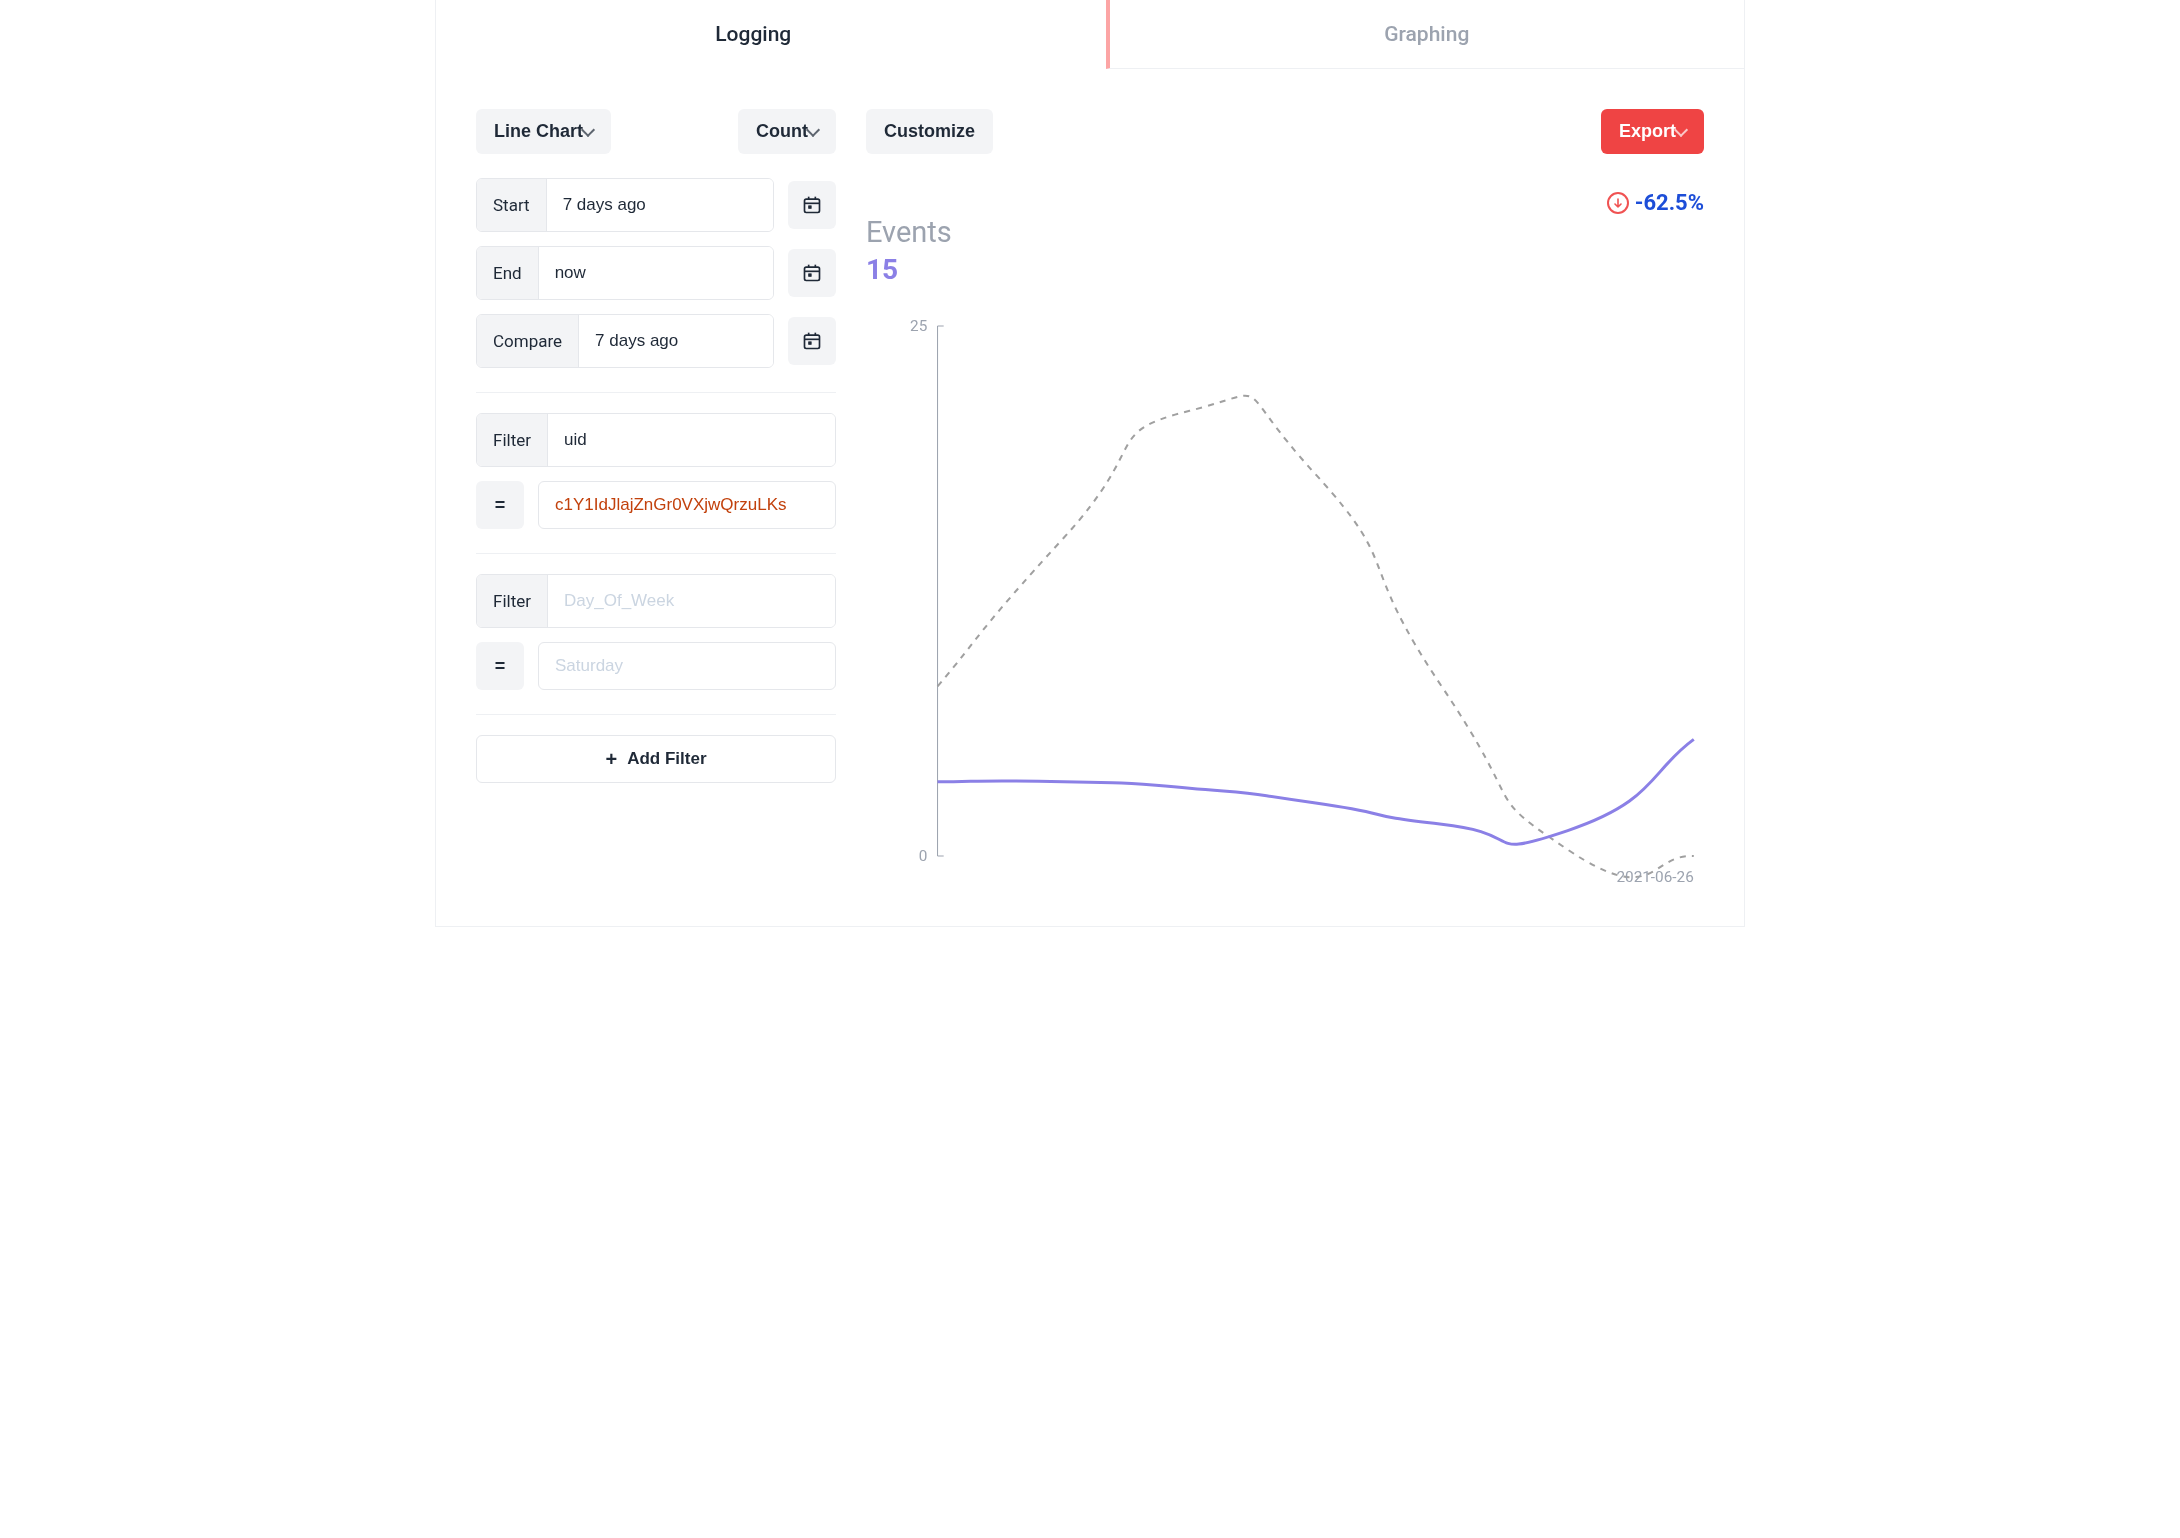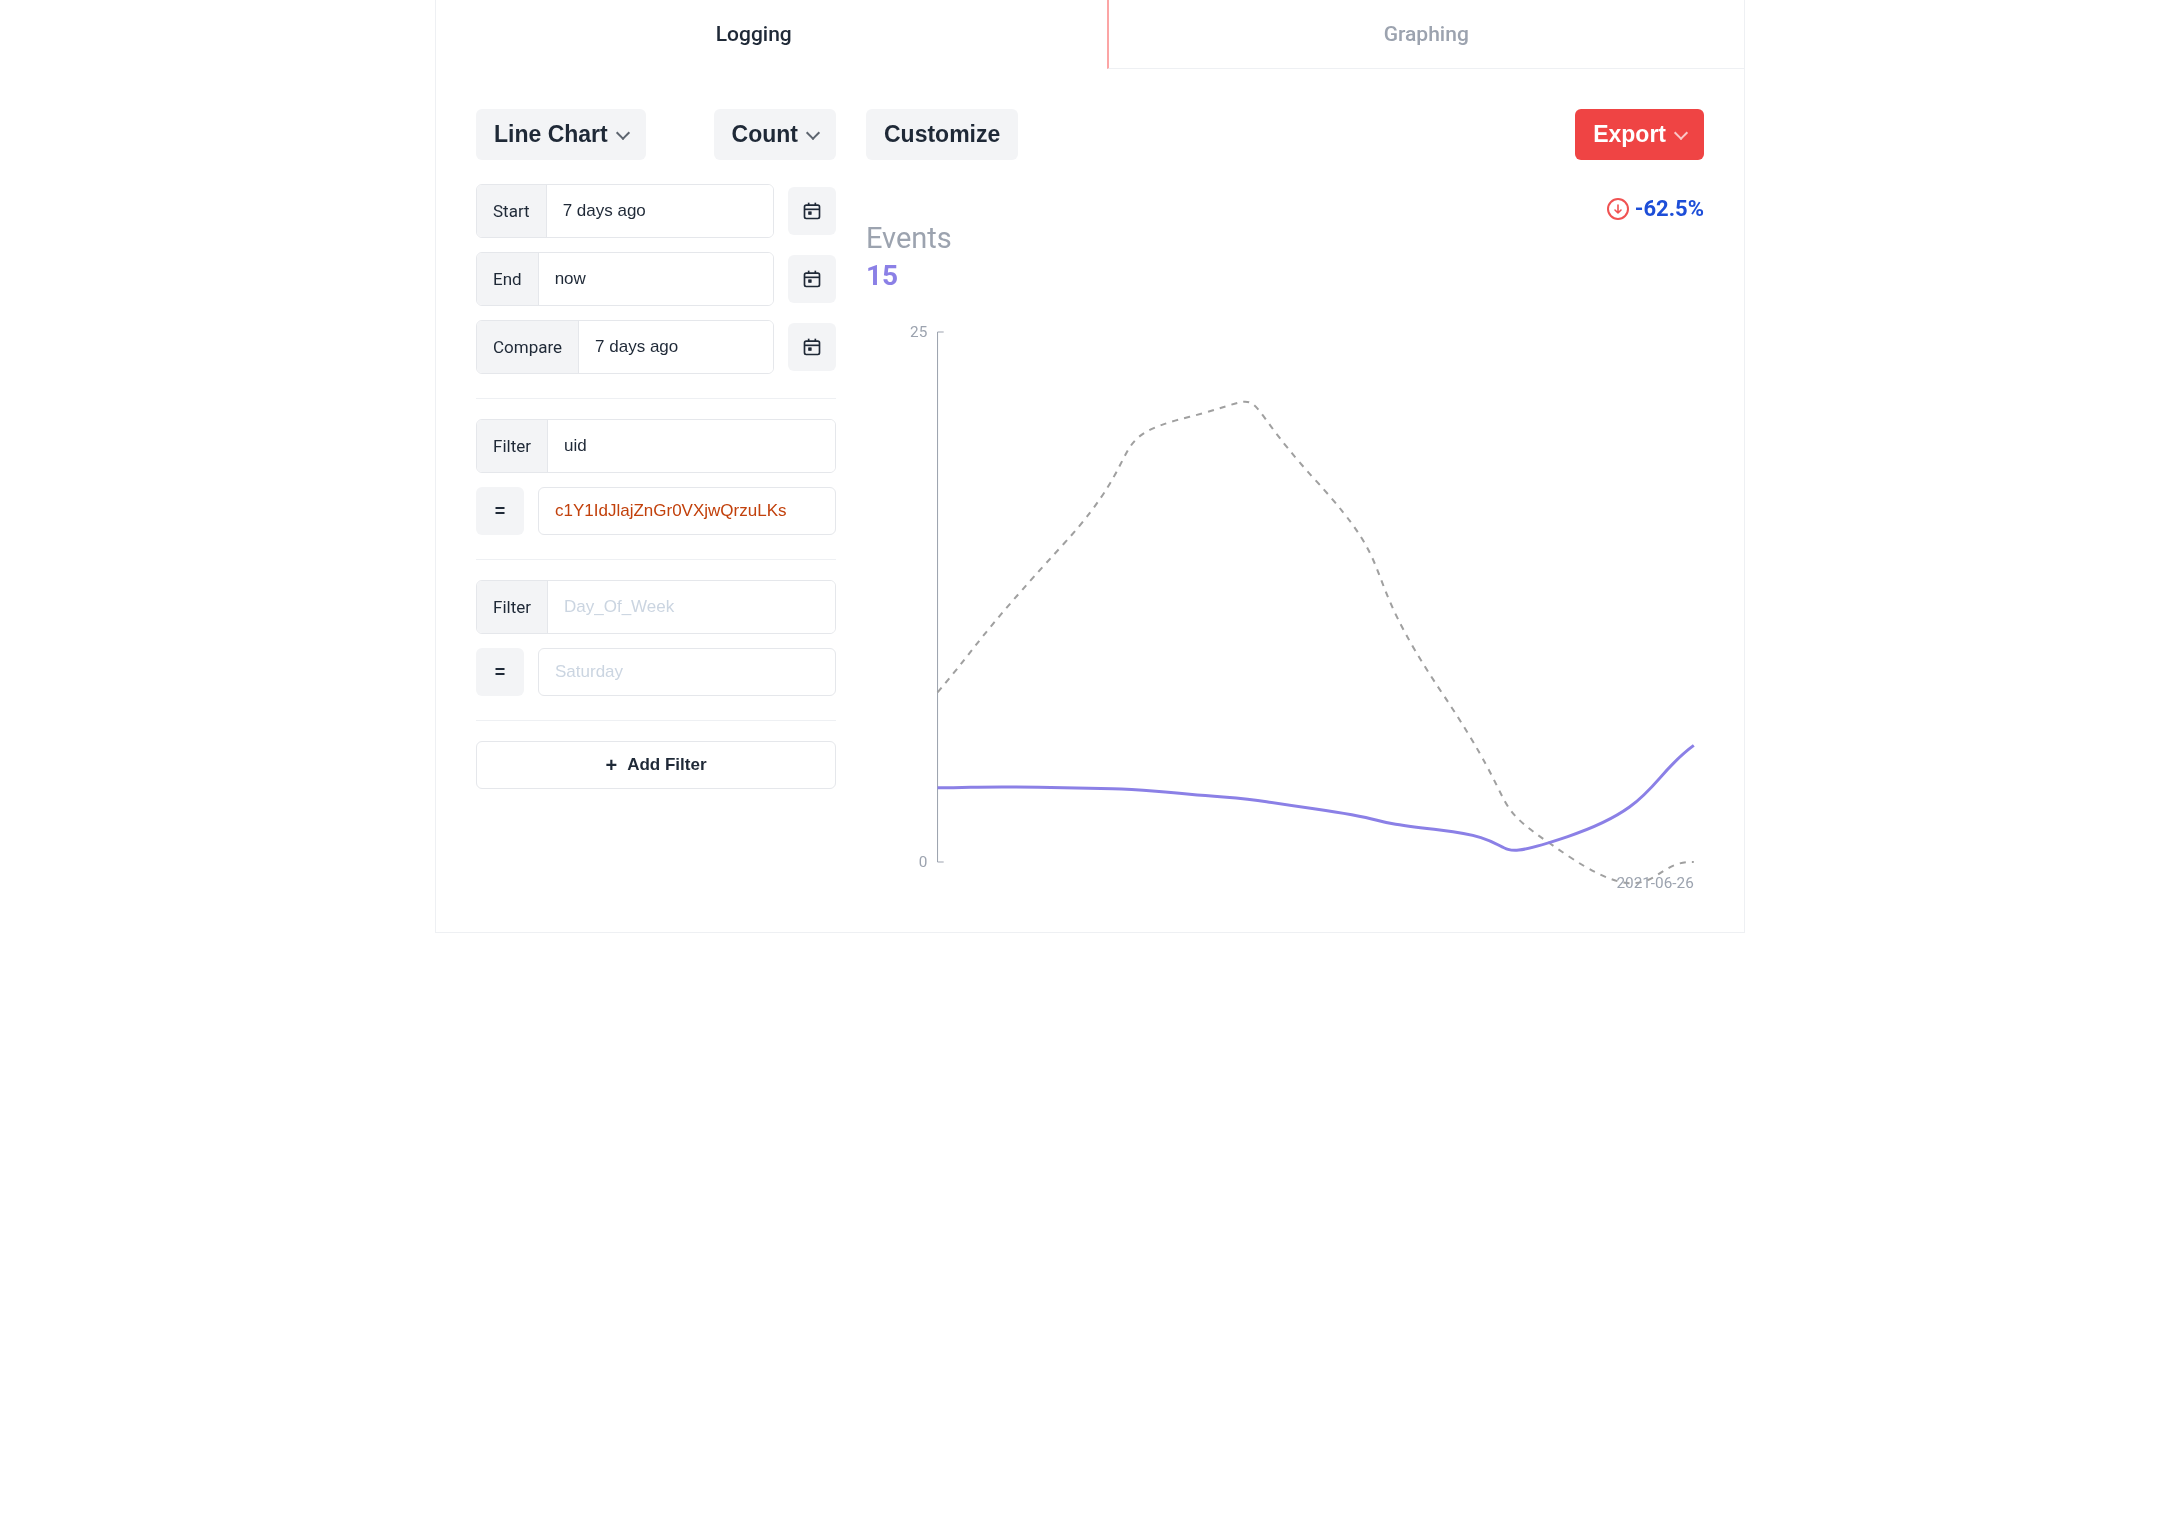--- a/index.html
+++ b/index.html
@@ -25,21 +25,21 @@
     text-align: center;
     padding: 22px 0;
     font-size: 21px;
     font-weight: 500;
     border-bottom: 1px solid #eef0f3;
     cursor: pointer;
     color: #1f2937;
   }
   .tab.inactive {
     color: #9ca3af;
-    border-left: 2px solid #fca5a5;
+    border-left: 4px solid #fca5a5;
     text-align: center;
   }
   .tab.active {
     border-bottom: 1px solid #fff;
     background: #fff;
   }
   .content {
     display: flex;
     padding: 40px 40px 40px 40px;
   }
@@ -48,26 +48,25 @@
     flex-shrink: 0;
     padding-right: 30px;
   }
   .main {
     flex: 1;
   }
   .row { display: flex; gap: 14px; margin-bottom: 14px; align-items: center; }
   .btn {
     display: inline-flex;
     align-items: center;
-    gap: 10px;
     background: #f3f4f6;
     border: none;
     border-radius: 6px;
     padding: 12px 18px;
-    font-size: 23px;
+    font-size: 18px;
     font-weight: 600;
     color: #1f2937;
     cursor: pointer;
   }
   .btn.primary {
     background: #ef4444;
     color: #fff;
   }
   .chev {
     width: 10px; height: 10px;

